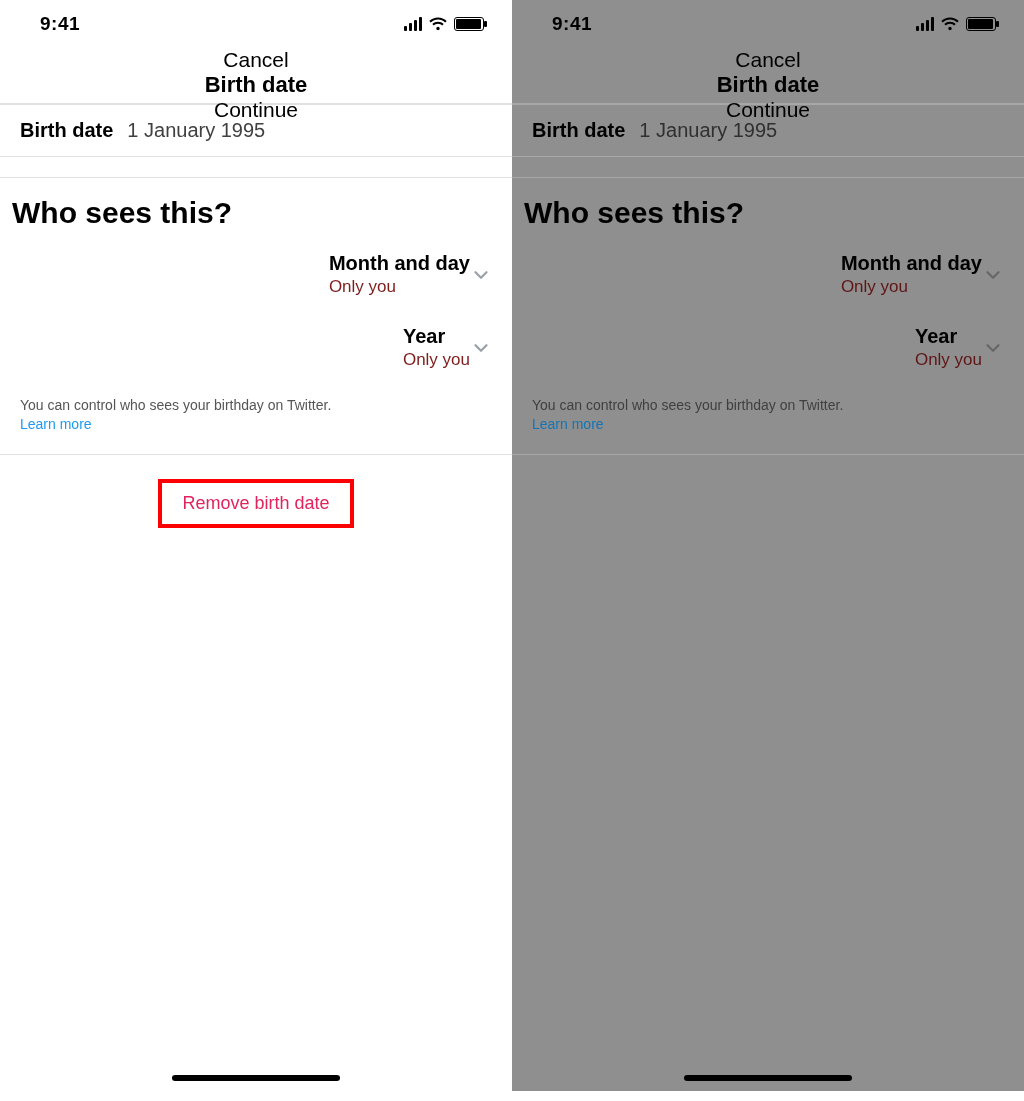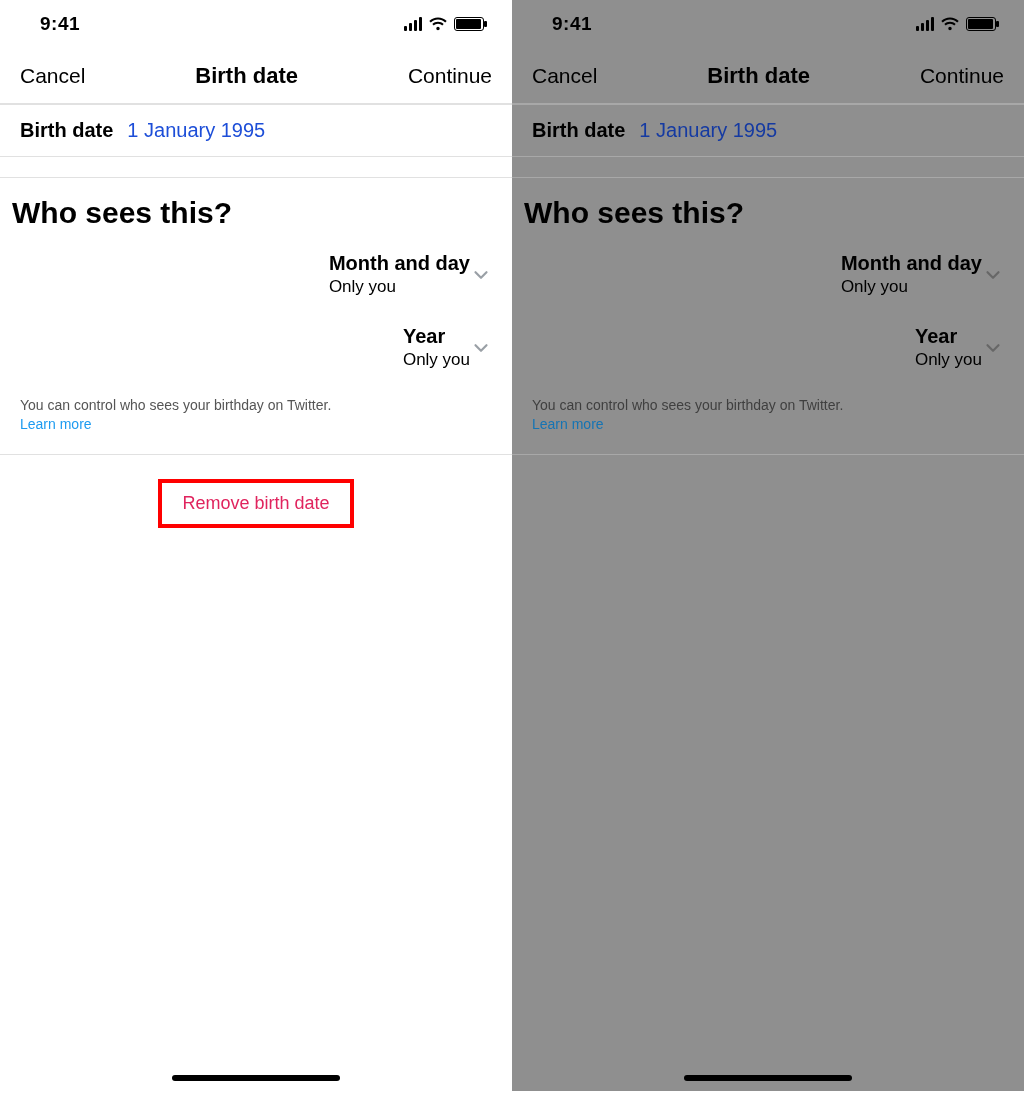--- a/index.html
+++ b/index.html
@@ -19,37 +19,37 @@
   .bars span:nth-child(1){height:5px;}
   .bars span:nth-child(2){height:8px;}
   .bars span:nth-child(3){height:11px;}
   .bars span:nth-child(4){height:14px;}
   .wifi svg { display:block; }
   .batt { width:30px; height:14px; border:1.5px solid #000; border-radius:3px; position:relative; }
   .batt::after{ content:""; position:absolute; right:-4px; top:3px; width:3px; height:6px; background:#000; border-radius:1px;}
   .batt i{ position:absolute; left:1px; top:1px; bottom:1px; right:2px; background:#000; border-radius:1px;}
 
   
-  .navbar { height:56px; display:flex; align-items:center; justify-content:space-between; padding:0 20px; border-bottom:0.5px solid #e1e1e1; }
+  .navbar { height:56px; display:flex; align-items:center; justify-content:space-between; padding:0 20px; border-bottom:0.5px solid #e1e1e1;flex-direction:column; }
   .nav-title { font-size:22px; font-weight:800; }
   .nav-side { font-size:21px; font-weight:400; color:#000; }
 
   
   .section { border-top:0.5px solid #e1e1e1; border-bottom:0.5px solid #e1e1e1; background:inherit;}
   .bd-row { padding:14px 20px; display:flex; align-items:center; gap:14px; }
   .bd-label { font-size:20px; font-weight:700; }
-  .bd-value { font-size:20px; font-weight:400; color:#1d4ed8; }
+  .bd-value { font-size:20px; font-weight:400; color:#404040; }
 
   .spacer { height:20px; }
 
   .who-title { font-size:30px; font-weight:800; padding:18px 12px 8px; }
 
   .pick-row { padding:14px 20px 14px; display:flex; align-items:center; justify-content:flex-end; }
   .pick-text .t1 { font-size:20px; font-weight:700; }
-  .pick-text .t2 { font-size:17px; color:#000000; margin-top:2px; }
+  .pick-text .t2 { font-size:17px; color:#7f1d1d; margin-top:2px; }
   .chev svg { display:block; }
 
   .info { padding:12px 20px 20px; font-size:14px; color:#555; line-height:1.35; }
   .info a { color:#1d9bf0; text-decoration:none; }
 
   .remove-row { text-align:center; padding:26px 20px; }
   .remove-btn { display:inline-block; font-size:18px; color:#e0245e; font-weight:500; }
   .hl-red { outline:4px solid #ff0000; outline-offset:-2px; padding:12px 22px;}
 
   .home-indicator { position:absolute; bottom:10px; left:50%; transform:translateX(-50%); width:168px; height:6px; border-radius:3px; background:#000; }

